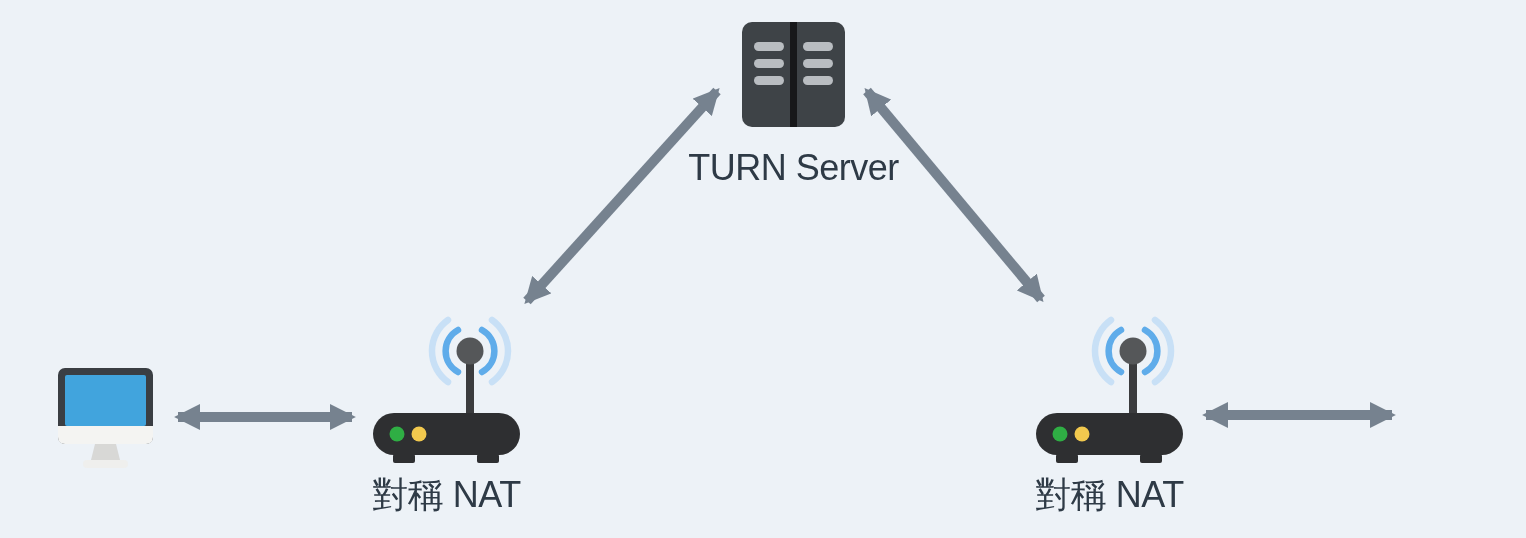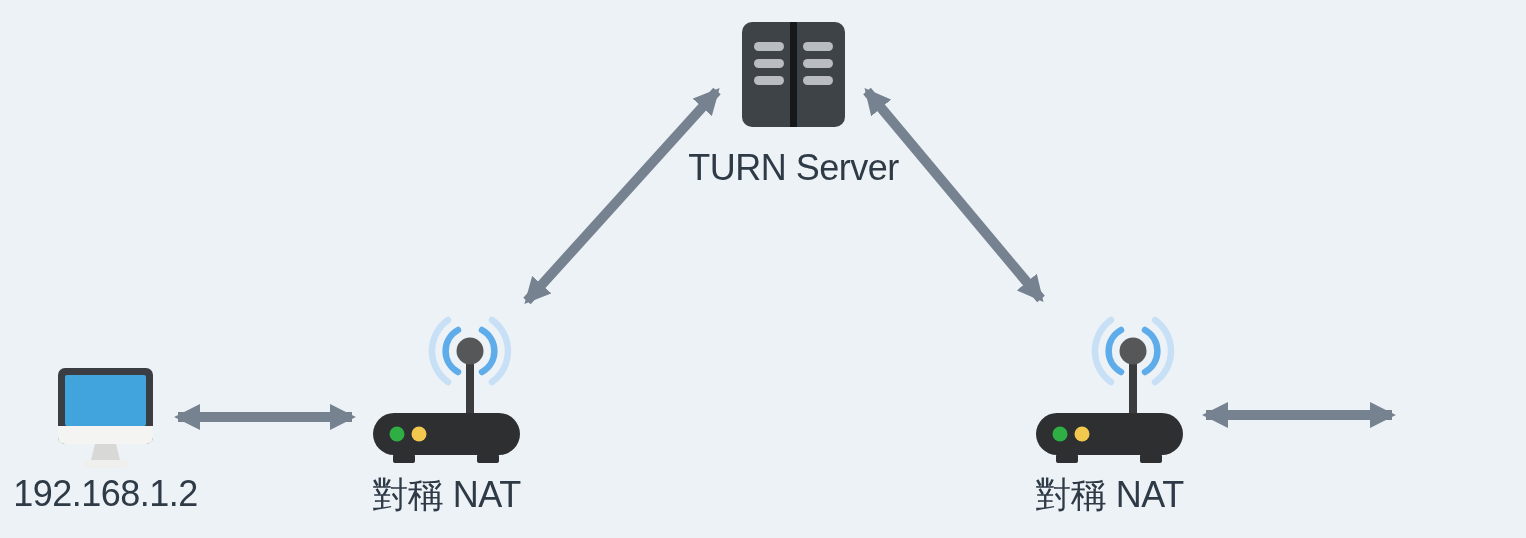--- a/index.html
+++ b/index.html
@@ -69,21 +69,20 @@
   </div>
 
   <div class="node" style="left:58px; top:368px; width:95px;">
     <svg width="95" height="100" viewBox="0 0 95 100">
       <rect x="0" y="0" width="95" height="76" rx="7" fill="#3A3E43"></rect>
       <rect x="7" y="7" width="81" height="51" rx="2" fill="#41A4DD"></rect>
       <path d="M0 58 H95 V69 Q95 76 88 76 H7 Q0 76 0 69 Z" fill="#F4F4F2"></path>
       <polygon points="37,76 58,76 62,92 33,92" fill="#D8D8D6"></polygon>
       <rect x="25" y="92" width="45" height="8" rx="4" fill="#EFEFED"></rect>
     </svg>
-    <div class="node-label" style="top:108px;">192.168.1.2</div>
   </div>
 
   <div class="node" style="left:373px; top:310px; width:147px;">
     <svg width="150" height="153" viewBox="0 0 150 153">
       <path d="M 75 10 A 38 38 0 0 0 75 72" stroke="#C8E0F6" stroke-width="6.5" fill="none" stroke-linecap="round"></path>
       <path d="M 85 20 A 24 24 0 0 0 85 62" stroke="#5FACEA" stroke-width="6.5" fill="none" stroke-linecap="round"></path>
       <path d="M 109 20 A 24 24 0 0 1 109 62" stroke="#5FACEA" stroke-width="6.5" fill="none" stroke-linecap="round"></path>
       <path d="M 119 10 A 38 38 0 0 1 119 72" stroke="#C8E0F6" stroke-width="6.5" fill="none" stroke-linecap="round"></path>
       <rect x="93" y="40" width="8" height="66" fill="#3B3C3E"></rect>
       <circle cx="97" cy="41" r="13.5" fill="#555759"></circle>

